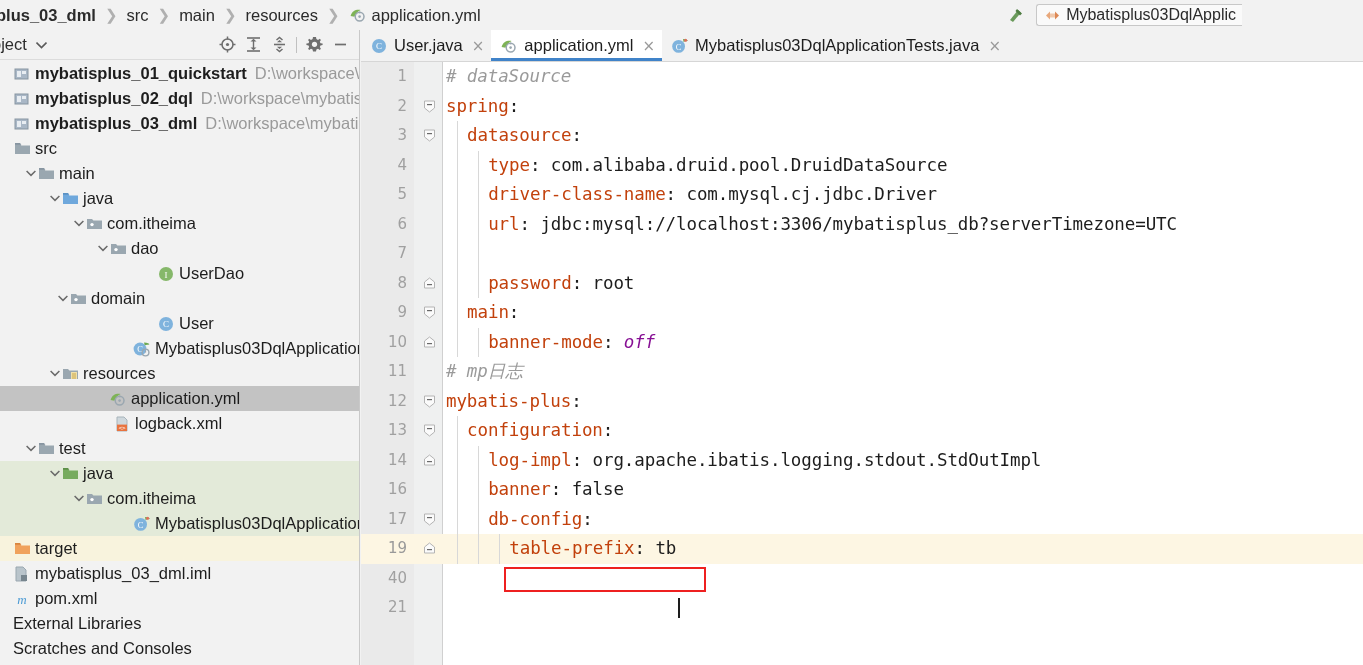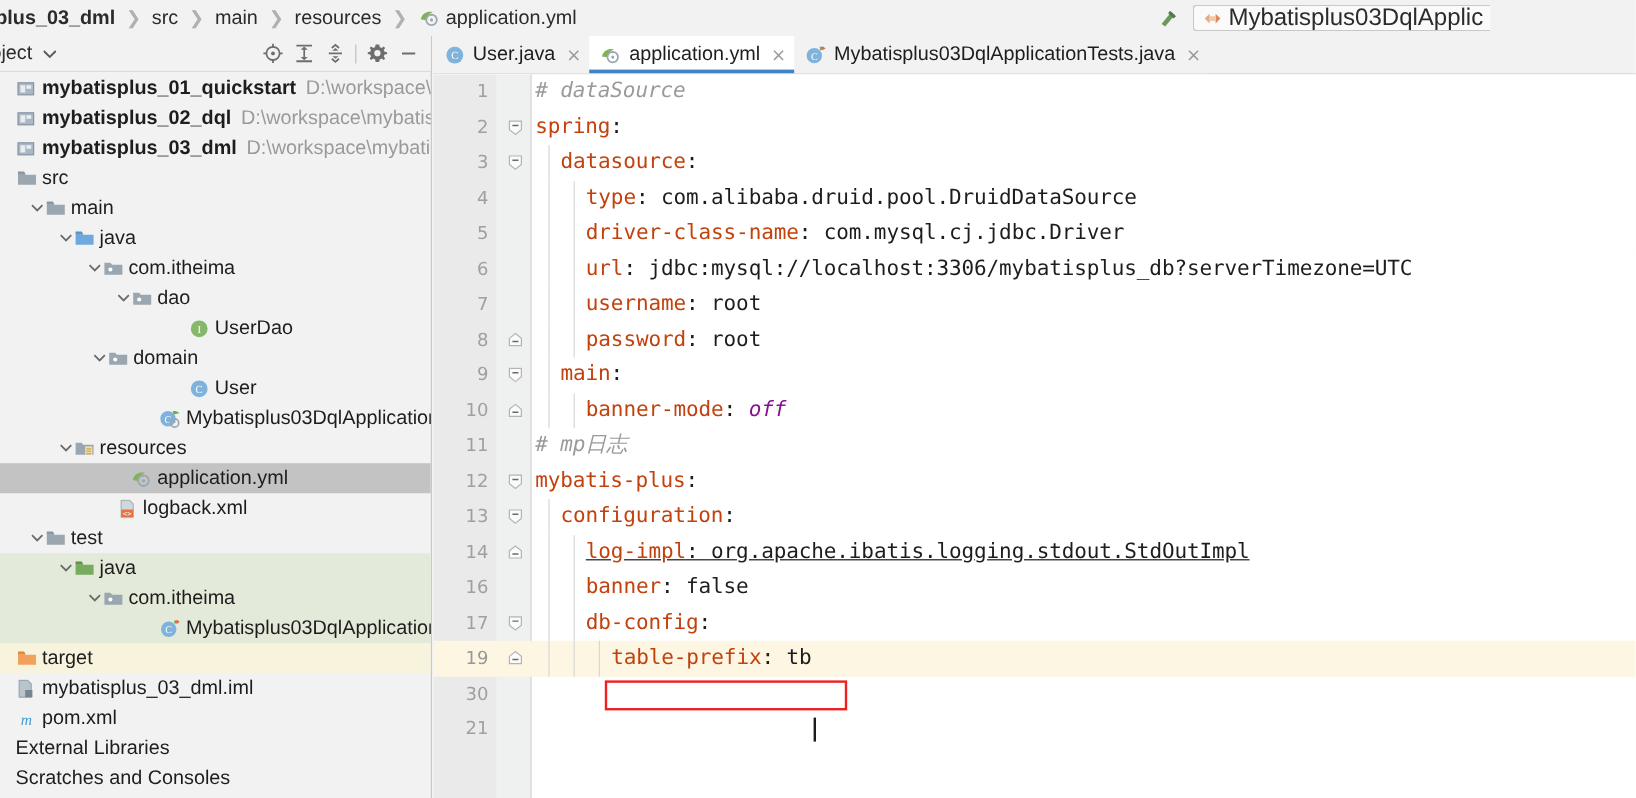--- a/index.html
+++ b/index.html
@@ -30,21 +30,21 @@
     position: absolute; right: 0; top: 0; height: 30px;
     display: flex; align-items: center;
   }
   #build-hammer { width: 28px; height: 28px; display: flex; align-items: center; justify-content: center; }
   #run-config-box {
     height: 22px; margin-left: 6px;
     background: #fafafa; border: 1px solid #c8c8c8; border-right: none;
     display: flex; align-items: center; padding: 0 6px 0 8px;
     border-radius: 3px 0 0 3px;
   }
-  #run-config-label { font-size: 20px; color: #2b2b2b; white-space: nowrap; margin-left: 6px; }
+  #run-config-label { font-size: 16px; color: #2b2b2b; white-space: nowrap; margin-left: 6px; }
 
   
   #project-panel {
     position: absolute; left: 0; top: 30px; width: 360px; height: 635px;
     background: #f2f2f2;
     border-right: 1px solid #c9c9c9;
   }
   #project-toolbar {
     height: 30px; display: flex; align-items: center;
     background: #f2f2f2;
@@ -379,21 +379,21 @@
       <div class="tree-row" style="padding-left: 144px;">
         <span class="twisty"></span>
         <span class="ticon">
           <svg width="16" height="16" viewBox="0 0 16 16">
             <circle cx="8" cy="8" r="7" fill="#86b86a"></circle>
             <text x="8" y="11.6" font-size="9" font-family="serif" fill="#ffffff" text-anchor="middle">I</text>
           </svg>
         </span>
         <span class="tlabel">UserDao</span>
       </div>
-      <div class="tree-row" style="padding-left: 76px;">
+      <div class="tree-row" style="padding-left: 56px;">
         <span class="twisty">
           <svg width="10" height="7" viewBox="0 0 10 7">
             <path d="M0.6 1 L5 5.4 L9.4 1" stroke="#6a6a6a" stroke-width="1.5" fill="none"></path>
           </svg>
         </span>
         <span class="ticon">
           <svg width="17" height="15" viewBox="0 0 17 15">
             <path d="M1 3 L6 3 L7.4 4.6 L16 4.6 L16 13 L1 13 Z" fill="#9aa7b0"></path>
             <circle cx="6" cy="8.6" r="1.7" fill="#ffffff"></circle>
           </svg>
@@ -445,21 +445,21 @@
         <span class="ticon">
           <svg width="18" height="16" viewBox="0 0 18 16">
             <path d="M1.6 9 C3 4 7 2.2 11.6 3 C8.6 4.4 6.6 6.6 5.4 9.8 Z" fill="#7eb356"></path>
             <circle cx="10.6" cy="9.6" r="4.4" fill="none" stroke="#9aa7b0" stroke-width="1.5"></circle>
             <circle cx="10.6" cy="9.6" r="1.3" fill="#9aa7b0"></circle>
             <line x1="10.6" y1="4.6" x2="10.6" y2="6.4" stroke="#9aa7b0" stroke-width="1.3"></line>
           </svg>
         </span>
         <span class="tlabel">application.yml</span>
       </div>
-      <div class="tree-row" style="padding-left: 40px; margin-left: 44px;">
+      <div class="tree-row" style="padding-left: 100px;">
         <span class="twisty"></span>
         <span class="ticon">
           <svg width="16" height="16" viewBox="0 0 16 16">
             <path d="M3 1 L10 1 L13 4 L13 15 L3 15 Z" fill="#cfd8dd" stroke="#a8b4bb"></path>
             <rect x="3" y="8.6" width="10" height="6.4" fill="#e8733f"></rect>
             <text x="8" y="13.6" font-size="6" font-family="monospace" fill="#ffffff" text-anchor="middle">&lt;&gt;</text>
           </svg>
         </span>
         <span class="tlabel">logback.xml</span>
       </div>
@@ -641,21 +641,20 @@
         <div class="cline">
           <span class="lnum">6</span>
           <span class="iguide" style="left: 95.55px;"></span>
           <span class="iguide" style="left: 116.65px;"></span>
           <span class="ctext" style="left: 127.2px;"><span class="k">url</span><span class="pn">: </span><span class="v">jdbc:mysql://localhost:3306/mybatisplus_db?serverTimezone=UTC</span></span>
         </div>
         <div class="cline">
           <span class="lnum">7</span>
           <span class="iguide" style="left: 95.55px;"></span>
           <span class="iguide" style="left: 116.65px;"></span>
-          <span class="ctext" style="left: 127.2px;"><span class="k">username</span><span class="pn">: </span><span class="v">root</span></span>
         </div>
         <div class="cline">
           <span class="lnum">8</span>
           <span class="fold">
             <svg width="13" height="13" viewBox="0 0 13 13">
               <path d="M1.5 5 L6.5 1 L11.5 5 L11.5 11 L1.5 11 Z" fill="#fbfbfb" stroke="#b4b4b4"></path>
               <line x1="4" y1="7.6" x2="9" y2="7.6" stroke="#6a6a6a" stroke-width="1.2"></line>
             </svg>
           </span>
           <span class="iguide" style="left: 95.55px;"></span>
@@ -713,21 +712,21 @@
         <div class="cline">
           <span class="lnum">14</span>
           <span class="fold">
             <svg width="13" height="13" viewBox="0 0 13 13">
               <path d="M1.5 5 L6.5 1 L11.5 5 L11.5 11 L1.5 11 Z" fill="#fbfbfb" stroke="#b4b4b4"></path>
               <line x1="4" y1="7.6" x2="9" y2="7.6" stroke="#6a6a6a" stroke-width="1.2"></line>
             </svg>
           </span>
           <span class="iguide" style="left: 95.55px;"></span>
           <span class="iguide" style="left: 116.65px;"></span>
-          <span class="ctext" style="left: 127.2px; text-decoration: underline;"><span class="k">log-impl</span><span class="pn">: </span><span class="v">org.apache.ibatis.logging.stdout.StdOutImpl</span></span>
+          <span class="ctext" style="left: 127.2px;"><span class="k">log-impl</span><span class="pn">: </span><span class="v">org.apache.ibatis.logging.stdout.StdOutImpl</span></span>
         </div>
         <div class="cline">
           <span class="lnum">16</span>
           <span class="iguide" style="left: 95.55px;"></span>
           <span class="iguide" style="left: 116.65px;"></span>
           <span class="ctext" style="left: 127.2px;"><span class="k">banner</span><span class="pn">: </span><span class="v">false</span></span>
         </div>
         <div class="cline">
           <span class="lnum">17</span>
           <span class="fold">
@@ -747,21 +746,21 @@
               <path d="M1.5 5 L6.5 1 L11.5 5 L11.5 11 L1.5 11 Z" fill="#fbfbfb" stroke="#b4b4b4"></path>
               <line x1="4" y1="7.6" x2="9" y2="7.6" stroke="#6a6a6a" stroke-width="1.2"></line>
             </svg>
           </span>
           <span class="iguide" style="left: 95.55px;"></span>
           <span class="iguide" style="left: 116.65px;"></span>
           <span class="iguide" style="left: 137.75px;"></span>
           <span class="ctext" style="left: 148.3px;"><span class="k">table-prefix</span><span class="pn">: </span><span class="v">tb</span></span>
         </div>
         <div class="cline">
-          <span class="lnum">30</span>
+          <span class="lnum">40</span>
           <span class="ctext" style="left: 85px;"></span>
         </div>
         <div class="cline">
           <span class="lnum">21</span>
           <span class="ctext" style="left: 85px;"></span>
         </div>
       </div>
     <div id="annotation-box" style="left: 143.3px; top: 504.5px; width: 201.9px; height: 25.5px; border-color: rgb(238, 32, 32);"></div>
     <div id="caret" style="left: 317.1px; top: 536px; height: 19.5px;"></div>
   </div>

